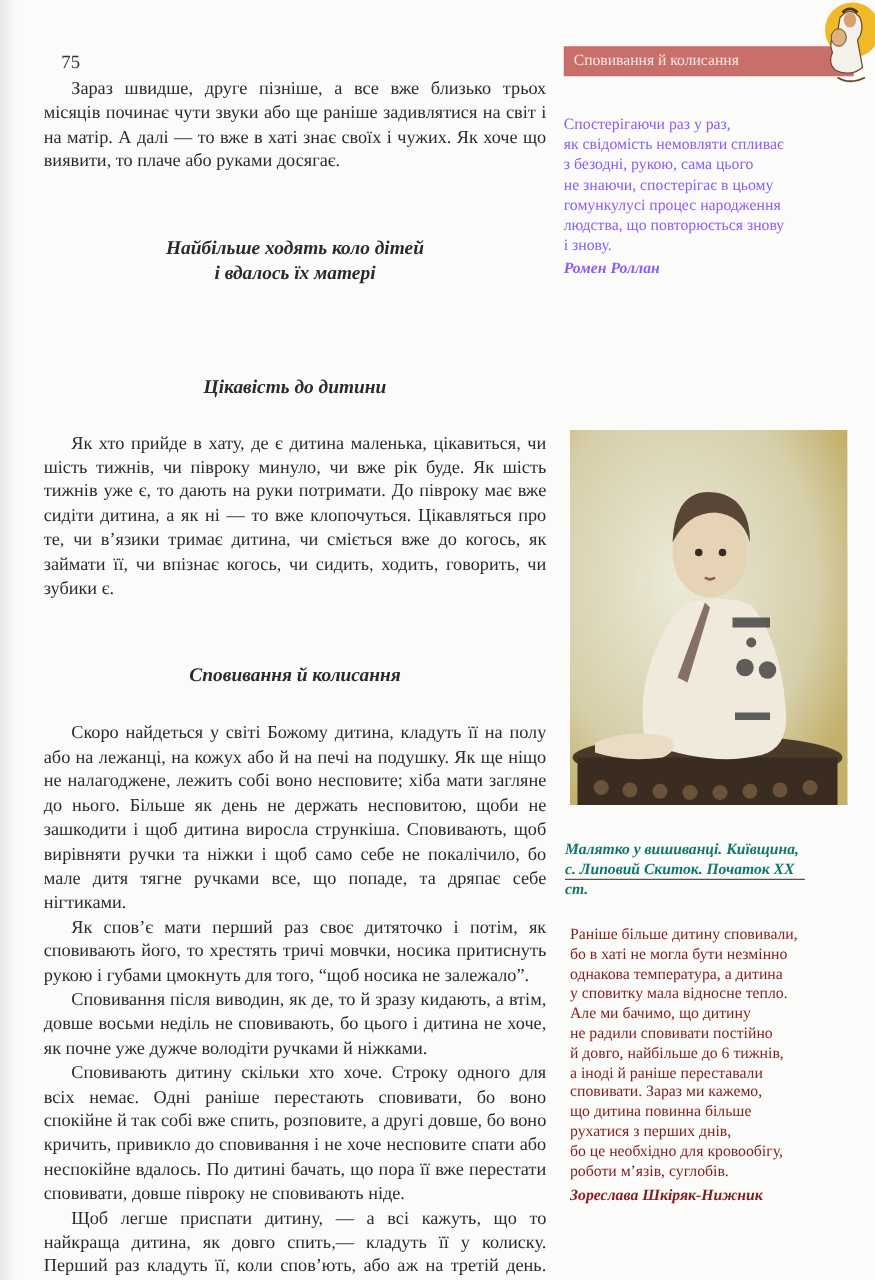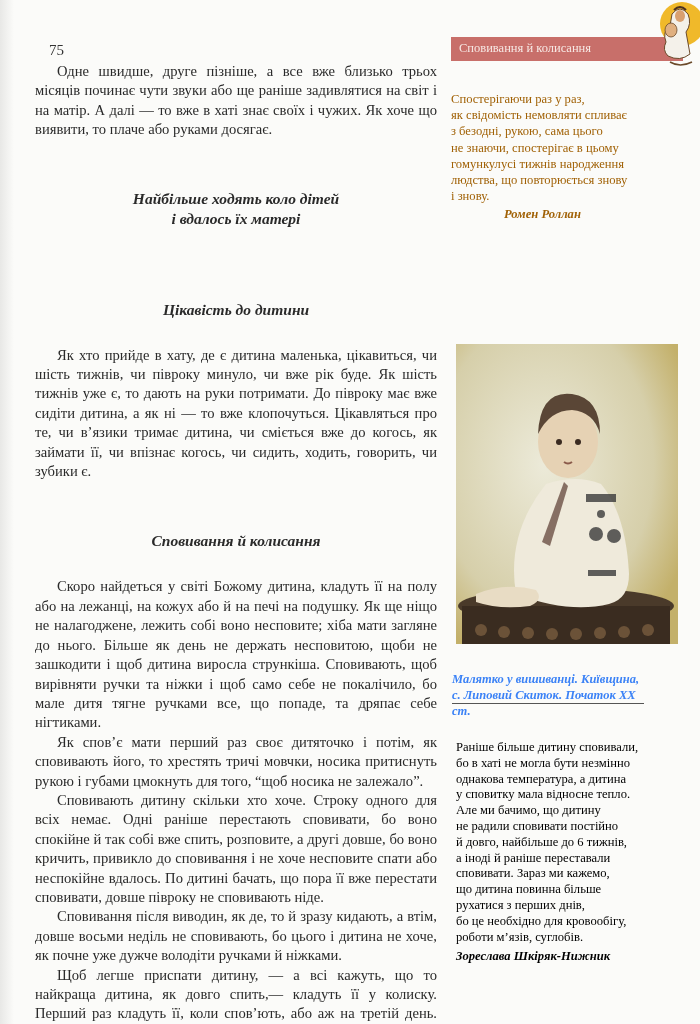--- a/index.html
+++ b/index.html
@@ -34,78 +34,78 @@
       position: absolute; left: 451px; top: 37px; width: 232px; height: 24px;
       background: #c86f6a;
     }
     .header-band span {
       position: absolute; left: 8px; top: 4px; font-size: 12.5px; color: #f7e8e4;
     }
     .emblem { position: absolute; left: 652px; top: 0; width: 48px; height: 80px; }
 
     .sidebar-quote {
       position: absolute; left: 451px; top: 91px; width: 210px;
-      color: #a16207; font-size: 12.6px; line-height: 16.2px;
+      color: #8b5cf6; font-size: 12.6px; line-height: 16.2px;
     }
     .sidebar-quote p { margin: 0; }
     .quote-author {
-      text-align: center; font-style: italic; font-weight: bold; margin-top: 2px !important;
+      text-align: left; font-style: italic; font-weight: bold; margin-top: 2px !important;
       padding-right: 27px;
     }
 
     .photo {
       position: absolute; left: 456px; top: 344px; width: 222px; height: 300px;
       background: linear-gradient(135deg, #e6e3cf 0%, #d8d2b0 55%, #c9b979 100%);
       overflow: hidden;
     }
     .caption {
       position: absolute; left: 452px; top: 671px; width: 200px;
-      font-size: 12.5px; line-height: 16px; font-style: italic; font-weight: bold; color: #3b82f6;
+      font-size: 12.5px; line-height: 16px; font-style: italic; font-weight: bold; color: #0f766e;
     }
     .caption-rule {
       position: absolute; left: 452px; top: 703px; width: 192px; height: 1px; background: #555;
     }
     .sidebar-note {
       position: absolute; left: 456px; top: 740px; width: 210px;
-      color: #000000; font-size: 12.6px; line-height: 15.8px;
+      color: #7f1d1d; font-size: 12.6px; line-height: 15.8px;
     }
     .sidebar-note p { margin: 0; }
     .note-author {
       font-style: italic; font-weight: bold; margin-top: 4px !important; padding-right: 30px;
     }
   </style>
 </head>
 <body>
 
 <div class="page-shade"></div>
 
 <div class="page-number">75</div>
 
 <div class="main">
-  <p>Одне швидше, друге пізніше, а все вже близько трьох місяців починає чути звуки або ще раніше задивлятися на світ і на матір. А далі — то вже в хаті знає своїх і чужих. Як хоче що виявити, то плаче або руками досягає.</p>
+  <p>Зараз швидше, друге пізніше, а все вже близько трьох місяців починає чути звуки або ще раніше задивлятися на світ і на матір. А далі — то вже в хаті знає своїх і чужих. Як хоче що виявити, то плаче або руками досягає.</p>
 
   <div class="gap-a"></div>
   <h2>
     <span>Найбільше ходять коло дітей</span><br>
     <span>і вдалось їх матері</span>
   </h2>
   <div class="gap-b"></div>
 
   <div class="gap-c"></div>
   <h2>Цікавість до дитини</h2>
   <div class="gap-b"></div>
   <p>Як хто прийде в хату, де є дитина маленька, цікавиться, чи шість тижнів, чи півроку минуло, чи вже рік буде. Як шість тижнів уже є, то дають на руки потримати. До півроку має вже сидіти дитина, а як ні — то вже клопочуться. Цікавляться про те, чи в’язики тримає дитина, чи сміється вже до когось, як займати її, чи впізнає когось, чи сидить, ходить, говорить, чи зубики є.</p>
 
   <div class="gap-d"></div>
   <h2>Сповивання й колисання</h2>
   <div class="gap-b"></div>
   <p>Скоро найдеться у світі Божому дитина, кладуть її на полу або на лежанці, на кожух або й на печі на подушку. Як ще ніщо не налагоджене, лежить собі воно несповите; хіба мати загляне до нього. Більше як день не держать несповитою, щоби не зашкодити і щоб дитина виросла стрункіша. Сповивають, щоб вирівняти ручки та ніжки і щоб само себе не покалічило, бо мале дитя тягне ручками все, що попаде, та дряпає себе нігтиками.</p>
   <p>Як спов’є мати перший раз своє дитяточко і потім, як сповивають його, то хрестять тричі мовчки, носика притиснуть рукою і губами цмокнуть для того, “щоб носика не залежало”.</p>
+  <p>Сповивання після виводин, як де, то й зразу кидають, а втім, довше восьми неділь не сповивають, бо цього і дитина не хоче, як почне уже дужче володіти ручками й ніжками.</p>
   <p>Сповивають дитину скільки хто хоче. Строку одного для всіх немає. Одні раніше перестають сповивати, бо воно спокійне й так собі вже спить, розповите, а другі довше, бо воно кричить, привикло до сповивання і не хоче несповите спати або неспокійне вдалось. По дитині бачать, що пора її вже перестати сповивати, довше півроку не сповивають ніде.</p>
-  <p>Сповивання після виводин, як де, то й зразу кидають, а втім, довше восьми неділь не сповивають, бо цього і дитина не хоче, як почне уже дужче володіти ручками й ніжками.</p>
   <p>Щоб легше приспати дитину, — а всі кажуть, що то найкраща дитина, як довго спить,— кладуть її у колиску. Перший раз кладуть її, коли спов’ють, або аж на третій день. Особливо поспішають класти, як дуже неспокійна і криклива, бо тоді легше її колихати, щоби мовчала. А хоч і не мовчить, то якось в колисці зручніше.</p>
 
 </div>
 
 <div class="header-band">
   <span>Сповивання й колисання</span>
 </div>
 
 <svg class="emblem" viewBox="0 0 48 80">
   <circle cx="30" cy="24" r="22" fill="#f0b92a"></circle>
@@ -114,21 +114,21 @@
   <path d="M22 10 q6 -6 12 0" fill="none" stroke="#4a3020" stroke-width="2"></path>
   <ellipse cx="19" cy="30" rx="6" ry="7" fill="#e0b080" stroke="#6b4a2a" stroke-width="0.8"></ellipse>
   <path d="M18 62 q10 6 22 0" fill="none" stroke="#6b4a2a" stroke-width="1.5"></path>
 </svg>
 
 <div class="sidebar-quote">
   <p>Спостерігаючи раз у раз,</p>
   <p>як свідомість немовляти спливає</p>
   <p>з безодні, рукою, сама цього</p>
   <p>не знаючи, спостерігає в цьому</p>
-  <p>гомункулусі тижнів народження</p>
+  <p>гомункулусі процес народження</p>
   <p>людства, що повторюється знову</p>
   <p>і знову.</p>
   <p class="quote-author">Ромен Роллан</p>
 </div>
 
 <div class="photo" title="Old sepia photograph of a baby in an embroidered shirt sitting on a round table">
   <svg width="222" height="300" viewBox="0 0 222 300">
     <defs>
       <radialGradient id="bg" cx="40%" cy="40%" r="70%">
         <stop offset="0" stop-color="#ecead9"></stop>

